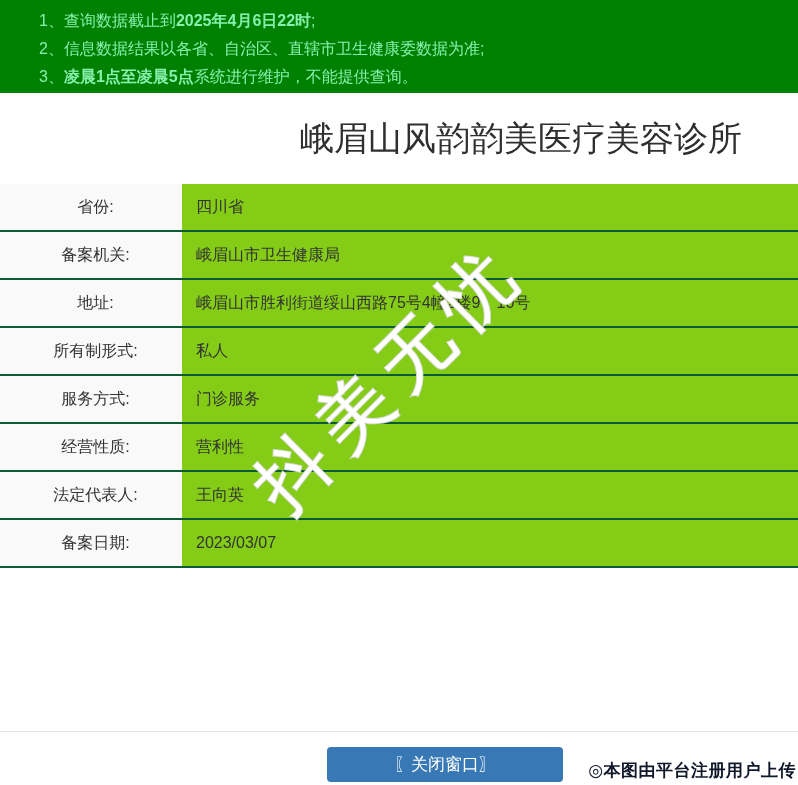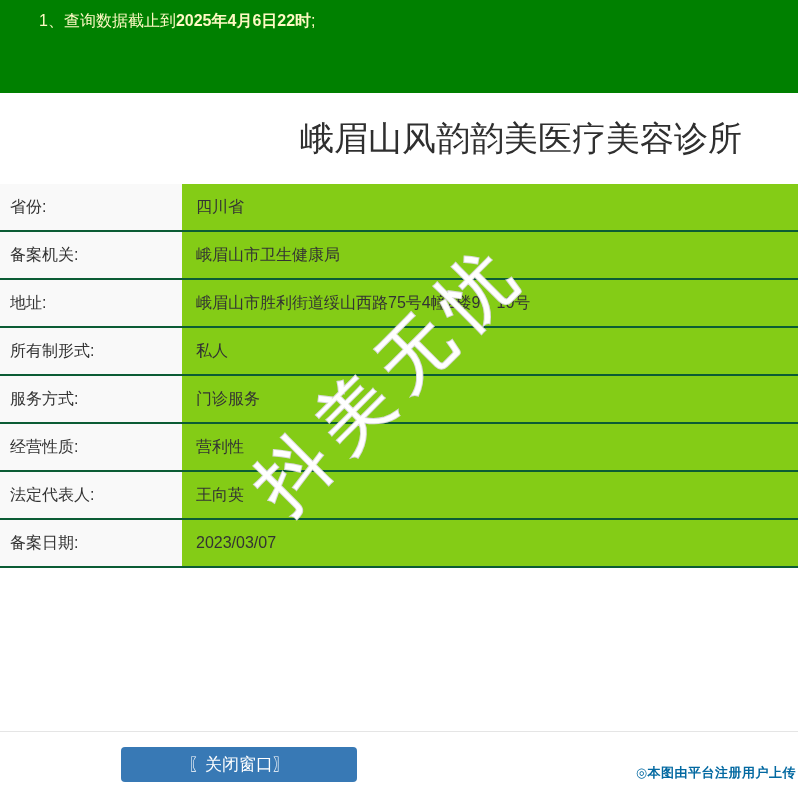--- a/index.html
+++ b/index.html
@@ -7,21 +7,21 @@
     width:798px;height:785px;position:relative;overflow:hidden;
     background:#ffffff;
     font-family:"Liberation Sans","DejaVu Sans",sans-serif;
     color:#333;
   }
   
   .notice-bar{
     box-sizing:border-box;
     width:798px;height:93px;
     background:#008000;
-    color:#fef9c3;
+    color:#86efac;
     padding:7px 10px 0 39px;
     font-size:16px;
   }
   .notice-line{height:28px;line-height:28px;white-space:nowrap;}
   .notice-line b{font-weight:bold;}
   
   .page-title{
     margin-top:23px;
     text-align:center;
     transform:translateX(122px);
@@ -44,20 +44,21 @@
     height:44px;
     border-bottom:2px solid #0b5c35;
     font-size:16px;
     color:#333;
     vertical-align:middle;
   }
   td.label-cell{
     width:171px;
     background:#f9f9f9;
     padding-left:10px;
+    text-align:center;
   }
   td.value-cell{
     background:#84cc16;
     padding-left:14px;
   }
   
   .watermark{
     position:absolute;
     left:390px;top:378px;
     transform:translate(-50%,-50%) rotate(-45deg);
@@ -75,49 +76,51 @@
     position:absolute;
     left:0;top:731px;
     width:798px;height:0;
     border-top:1px solid #e5e5e5;
   }
   .button-row{
     position:absolute;
     left:0;top:747px;
     width:648px;
     display:flex;
-    justify-content:flex-start;
+    justify-content:center;
   }
   .close-button{
     transform:translateX(121px);
     width:236px;height:35px;
     background:#3879b5;
     border:none;
     border-radius:4px;
     color:#ffffff;
     font-size:17px;
     font-family:"Liberation Sans","DejaVu Sans",sans-serif;
     cursor:pointer;
   }
   .upload-badge{
     position:absolute;
     right:2px;bottom:3px;
-    font-size:13px;
+    font-size:17px;
     font-weight:bold;
-    color:#0369a1;
+    color:#0f172a;
     letter-spacing:0.5px;
     text-shadow:-1px -1px 0 #fff,1px -1px 0 #fff,-1px 1px 0 #fff,1px 1px 0 #fff,0 1px 0 #fff,0 -1px 0 #fff,1px 0 0 #fff,-1px 0 0 #fff;
     z-index:6;
   }
 </style>
 </head>
 <body>
 
 <div class="notice-bar">
   <div class="notice-line"><span>1、</span><span>查询数据截止到</span><b>2025年4月6日22时</b><span>;</span></div>
+  <div class="notice-line"><span>2、</span><span>信息数据结果以各省、自治区、直辖市卫生健康委数据为准;</span><b></b><span></span></div>
+  <div class="notice-line"><span>3、</span><span></span><b>凌晨1点至凌晨5点</b><span>系统进行维护，不能提供查询。</span></div>
 </div>
 
 <div class="page-title">峨眉山风韵韵美医疗美容诊所</div>
 
 <table class="info-table">
   <tbody>
       <tr>
         <td class="label-cell">省份:</td>
         <td class="value-cell">四川省</td>
       </tr>

